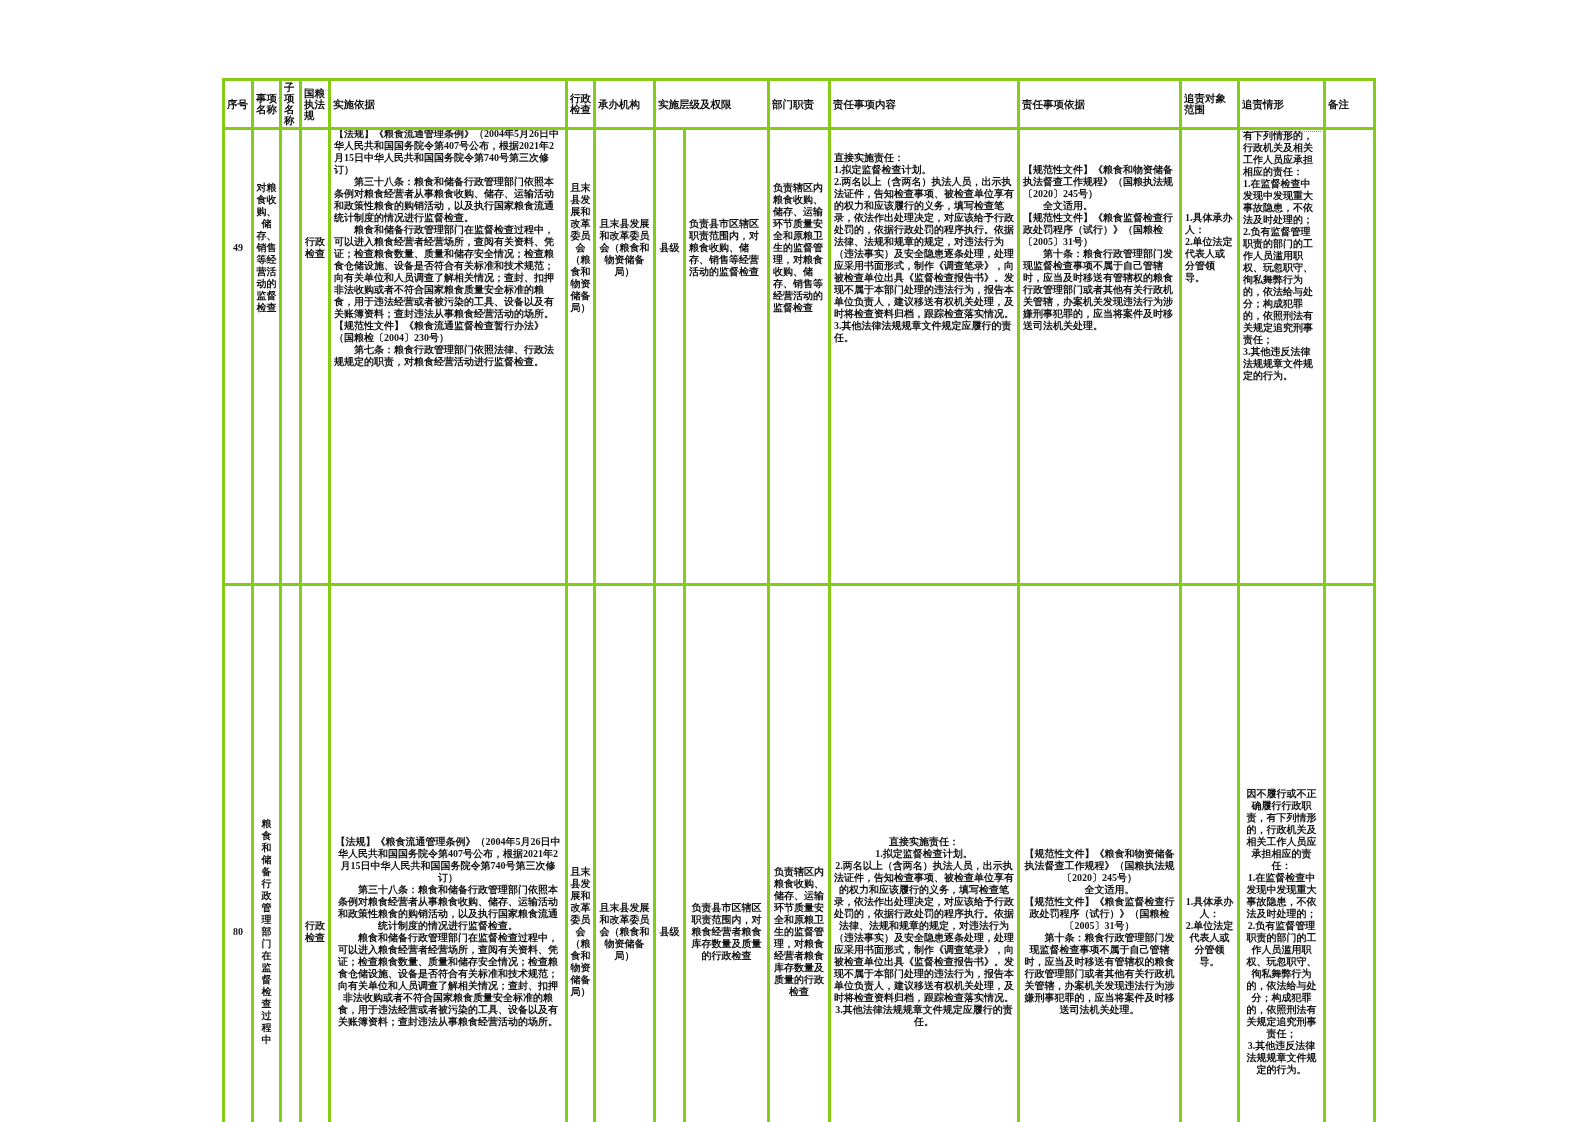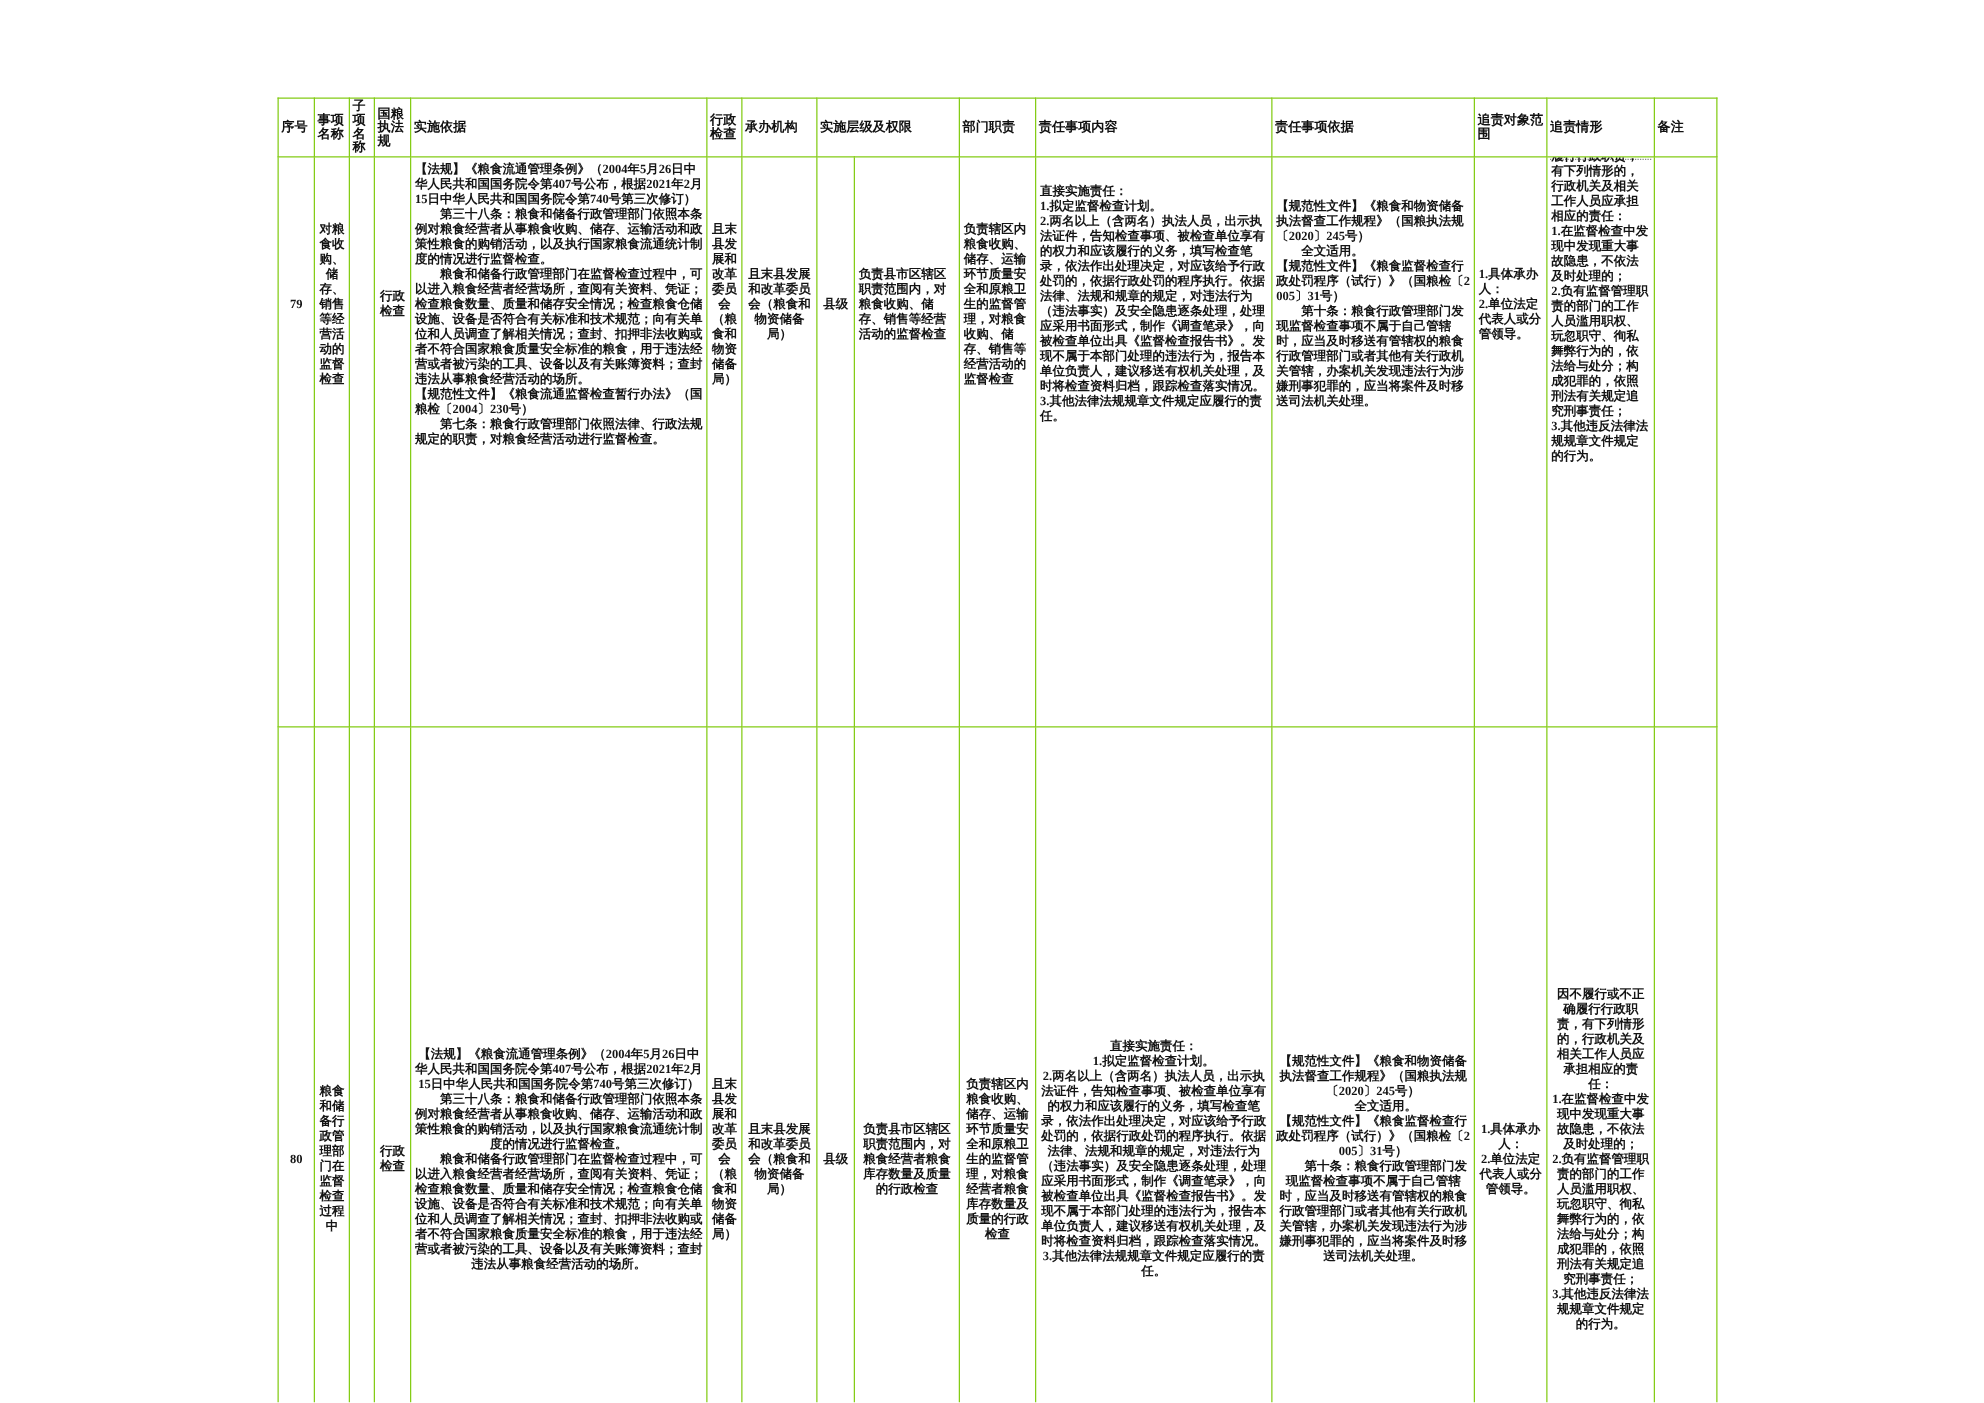--- a/index.html
+++ b/index.html
@@ -5,21 +5,21 @@
   html,body{margin:0;padding:0;background:#ffffff;}
   .page{
     position:relative;width:1587px;height:1122px;background:#fff;overflow:hidden;
     font-family:"Liberation Serif","DejaVu Serif",serif;color:#141414;
   }
   table.grid{
     position:absolute;left:222px;top:78px;width:1151px;
     border-collapse:collapse;table-layout:fixed;
   }
   .grid th,.grid td{
-    border:1px solid #84cc16;padding:0;vertical-align:top;overflow:hidden;
+    border:3px solid #84cc16;padding:0;vertical-align:top;overflow:hidden;
     word-break:break-all;
   }
   .grid thead th{
     height:44px;vertical-align:middle;
     font-family:"Liberation Sans","DejaVu Sans",sans-serif;
     font-weight:bold;font-size:10.5px;line-height:11px;
     padding:1px 2px;text-align:left;color:#111;
   }
   th.c{text-align:center;}
   th.top{vertical-align:top;}
@@ -72,21 +72,21 @@
         <th>责任事项内容</th>
         <th>责任事项依据</th>
         <th>追责对象范围</th>
         <th>追责情形</th>
         <th class="c">备注</th>
       </tr>
     </thead>
     <tbody>
       <tr class="r79">
         <td>
-            <div class="cbox ctr">79</div>
+            <div class="cbox ctr">49</div>
           </td>
         <td>
             <div class="cbox ctr">对粮食收购、储存、销售等经营活动的监督检查</div>
           </td>
         <td>
             <div class="cbox ctr"></div>
           </td>
         <td>
             <div class="cbox ctr">行政检查</div>
           </td>

